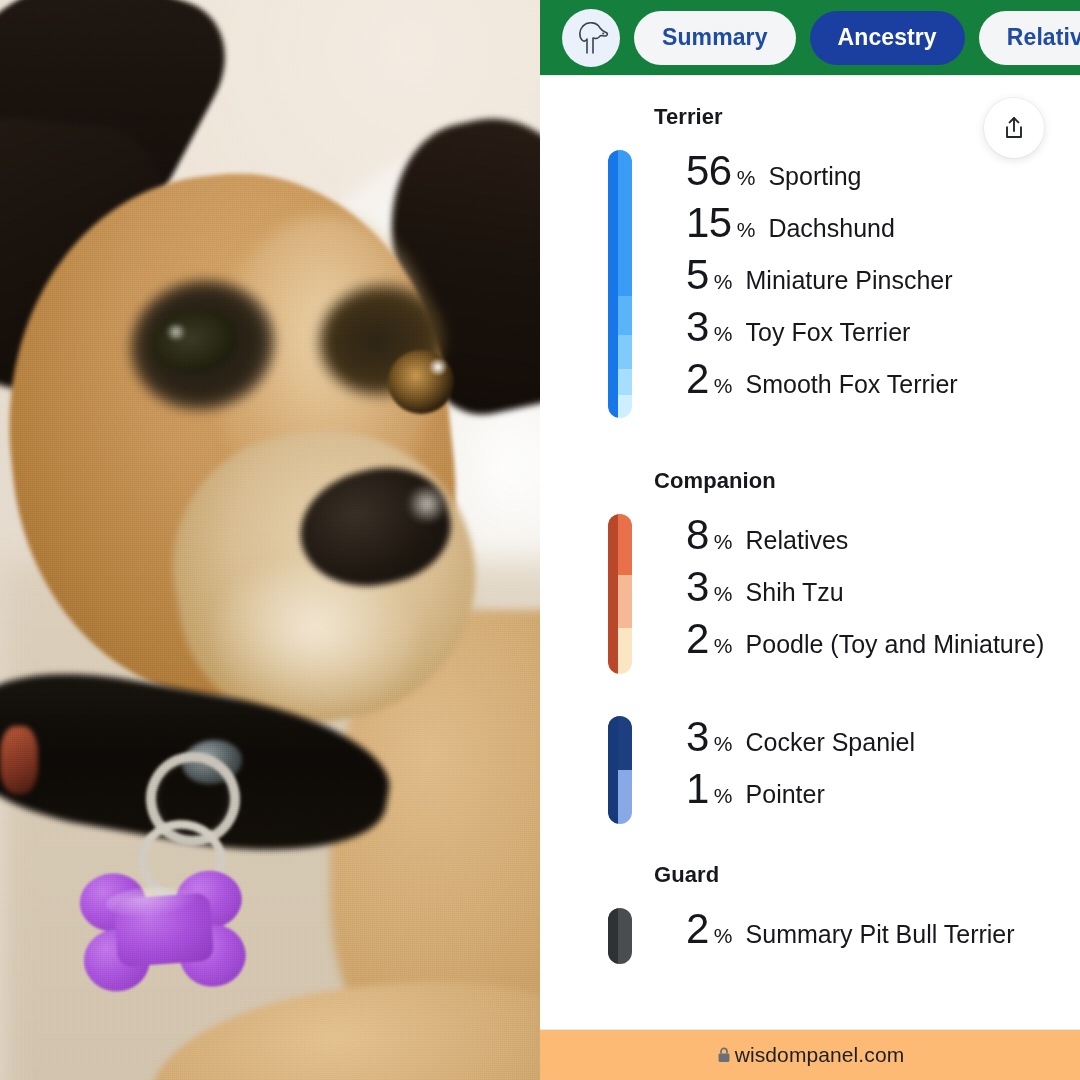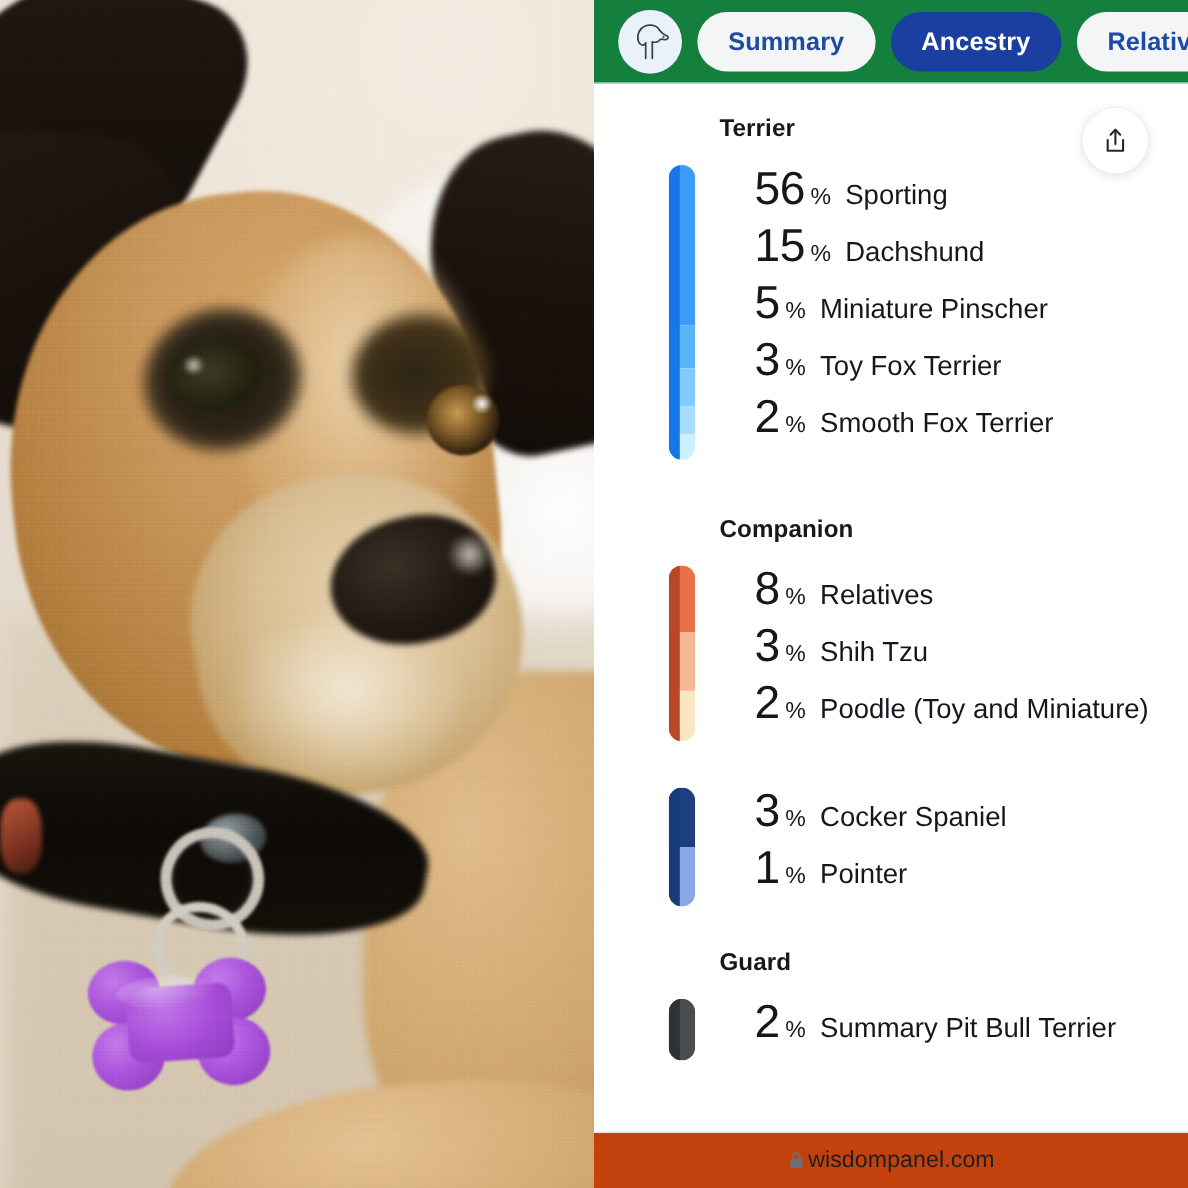--- a/index.html
+++ b/index.html
@@ -442,21 +442,21 @@
 
   .footer {
     position: absolute;
     left: 0; right: 0; bottom: 0;
     height: 50px;
     border-top: 1px solid #e6e7e9;
     display: flex;
     align-items: center;
     justify-content: center;
     gap: 3px;
-    background: #c2410c;
+    background: #fdba74;
   }
   .footer-url {
     font-size: 21px;
     color: #1d1f24;
     letter-spacing: .1px;
   }
 </style>
 </head>
 <body>
 

